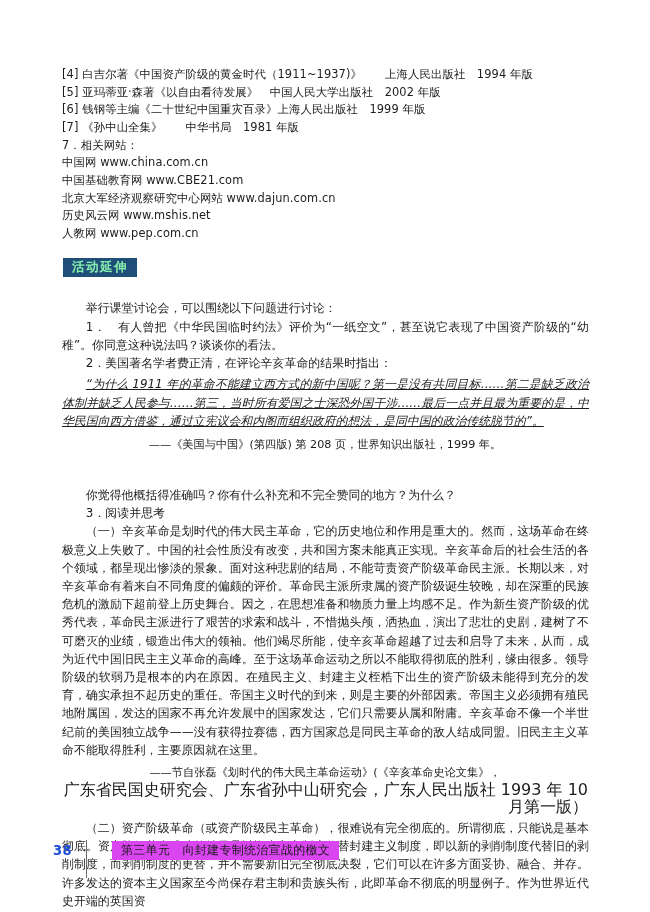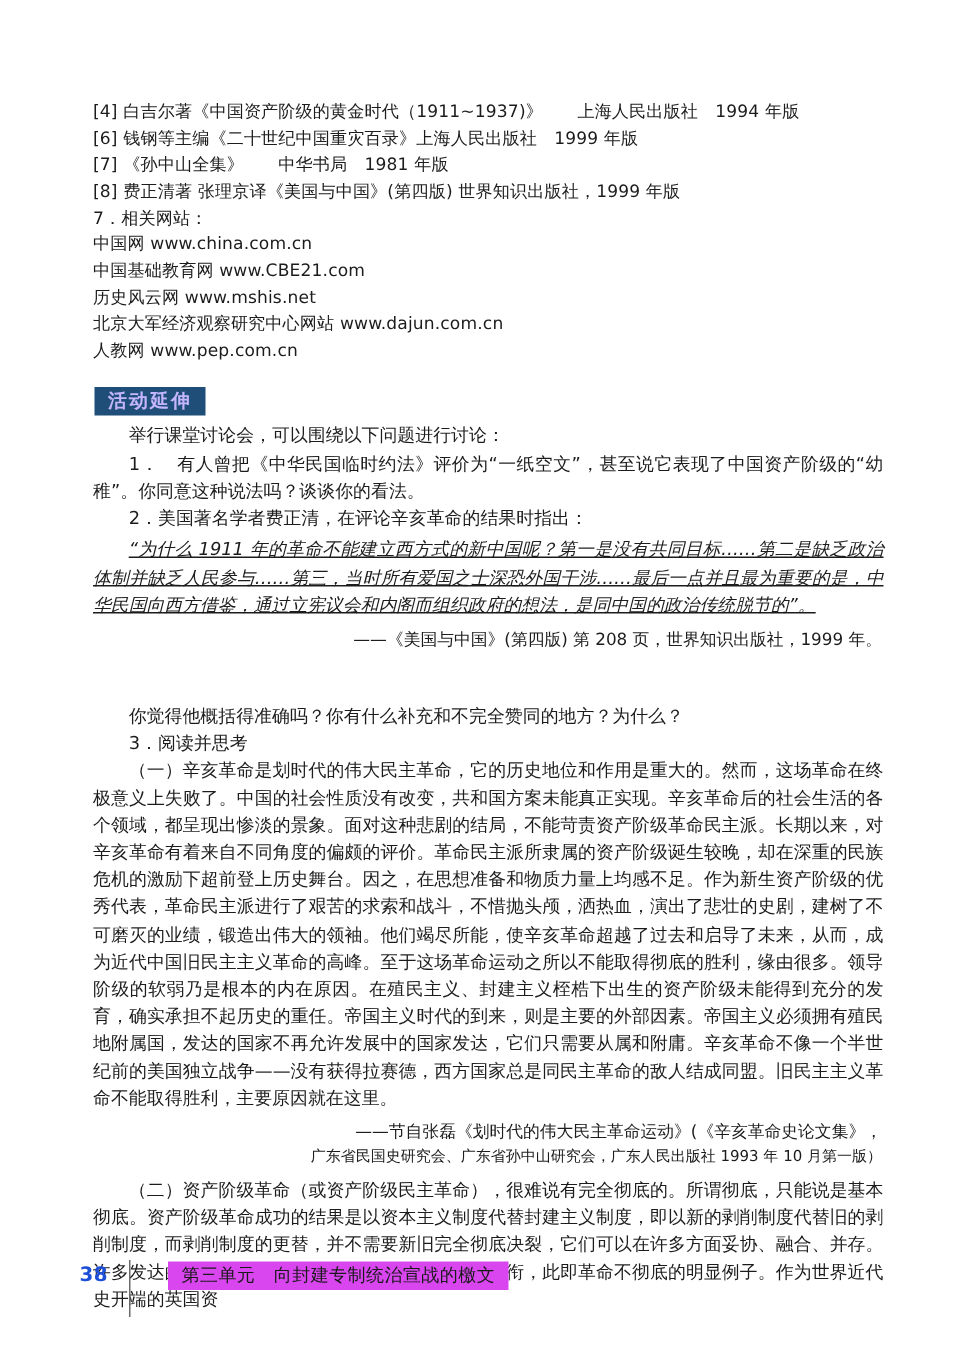--- a/index.html
+++ b/index.html
@@ -49,21 +49,21 @@
   }
 
   
   .section-block {
     margin-top: 14px;
     position: relative;
   }
   .badge {
     display: inline-block;
     background: #1f4e79;
-    color: #c4b5fd;
+    color: #86efac;
     font-size: 12.6px;
     font-weight: bold;
     letter-spacing: 1.4px;
     padding: 2px 9px 3px 9px;
     line-height: 14px;
     margin-left: 1px;
   }
 
   
   .para {
@@ -72,21 +72,21 @@
     margin: 0;
     text-align: justify;
     text-justify: inter-ideograph;
     letter-spacing: 0.05px;
   }
   .para.indent2 {
     text-indent: 2em;
     margin-top: 33px;
   }
   .para.lead {
-    margin-top: 4px;
+    margin-top: 22px;
   }
   .para.tight {
     margin-top: 0px;
   }
   .para.gap-sm {
     margin-top: 4px;
   }
 
   .quote {
     font-size: 11.9px;
@@ -95,26 +95,26 @@
     text-indent: 2em;
     text-align: justify;
     text-justify: inter-ideograph;
     margin: 3px 0 0 0;
     text-decoration: underline;
   }
 
   .cite {
     font-size: 11.2px;
     line-height: 17px;
-    text-align: right;
+    text-align: center;
     margin: 5px 0 0 0;
     padding-right: 1px;
   }
   .cite-2 {
-    font-size: 10px;
+    font-size: 16px;
     line-height: 17px;
     text-align: right;
     margin: 0;
     padding-right: 1px;
   }
 
   .q-after {
     margin-top: 10px;
   }
 
@@ -159,28 +159,28 @@
 </style>
 </head>
 <body>
 
 <div class="page">
 
   <div class="content">
 
     <div class="ref-list">
       <p class="ref-line">[4]  白吉尔著《中国资产阶级的黄金时代（1911~1937)》　　上海人民出版社　1994 年版</p>
+      <p class="ref-line">[5]  亚玛蒂亚·森著《以自由看待发展》　中国人民大学出版社　2002 年版</p>
       <p class="ref-line">[6]  钱钢等主编《二十世纪中国重灾百录》上海人民出版社　1999 年版</p>
       <p class="ref-line">[7]  《孙中山全集》　　中华书局　1981 年版</p>
-      <p class="ref-line">[8]  费正清著  张理京译《美国与中国》(第四版) 世界知识出版社，1999 年版</p>
       <p class="sub-head">7．相关网站：</p>
       <p class="site-line">中国网 www.china.com.cn</p>
       <p class="site-line">中国基础教育网 www.CBE21.com</p>
+      <p class="site-line">北京大军经济观察研究中心网站 www.dajun.com.cn</p>
       <p class="site-line">历史风云网 www.mshis.net</p>
-      <p class="site-line">北京大军经济观察研究中心网站 www.dajun.com.cn</p>
       <p class="site-line">人教网 www.pep.com.cn</p>
     </div>
 
     <div class="section-block">
       <span class="badge">活动延伸</span>
 
       <p class="para indent2 lead">举行课堂讨论会，可以围绕以下问题进行讨论：</p>
 
       <p class="para indent2 tight">1．　有人曾把《中华民国临时约法》评价为“一纸空文”，甚至说它表现了中国资产阶级的“幼稚”。你同意这种说法吗？谈谈你的看法。</p>
 

